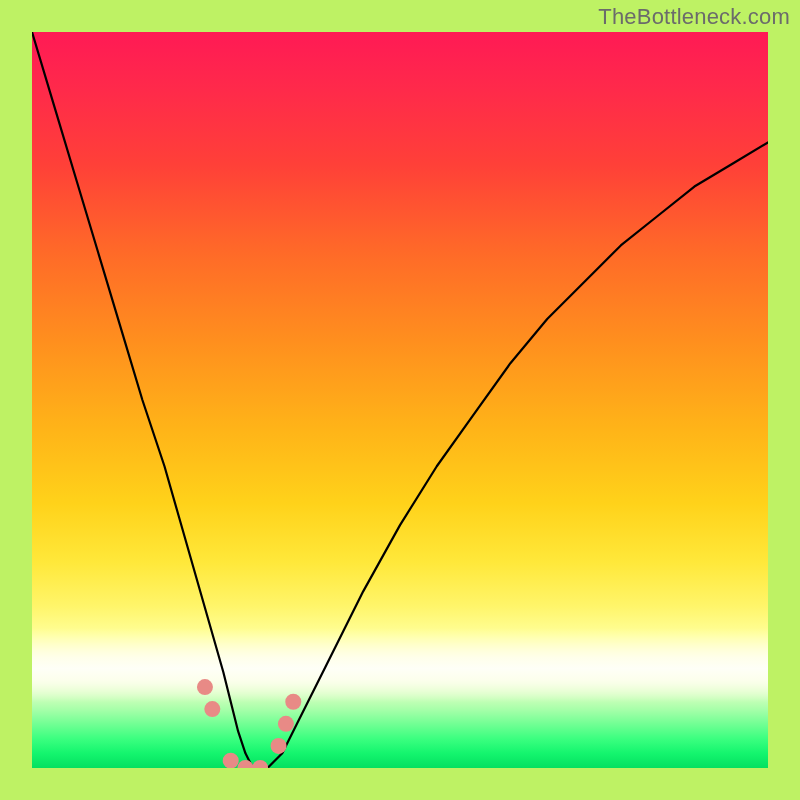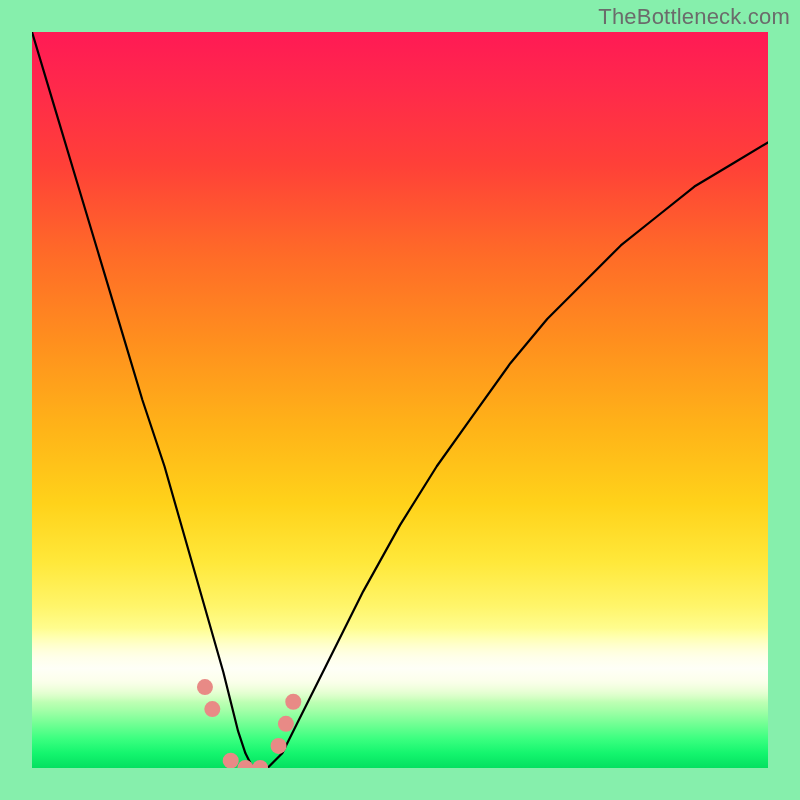--- a/index.html
+++ b/index.html
@@ -1,20 +1,20 @@
 <!DOCTYPE html>
 <html><head>
 <meta charset="utf-8">
 <style>
   * { margin: 0; padding: 0; box-sizing: border-box; }
   html, body { width: 800px; height: 800px; overflow: hidden; background: #000; }
   .frame {
     width: 800px;
     height: 800px;
-    background: #86efac;
+    background: #bef264;
     position: relative;
   }
   .plot {
     position: absolute;
     left: 32px;
     top: 32px;
     width: 736px;
     height: 736px;
     overflow: hidden;
   }

